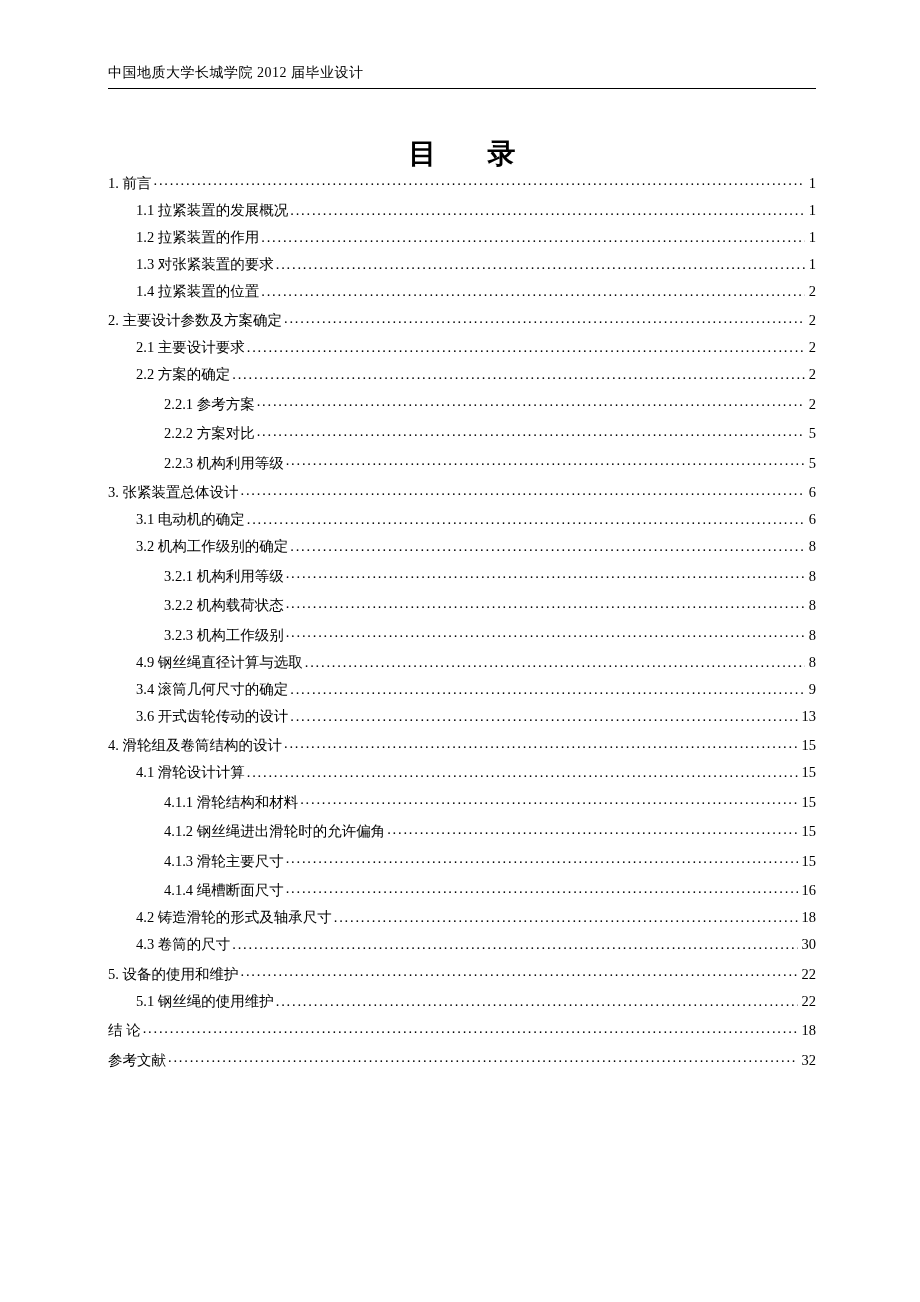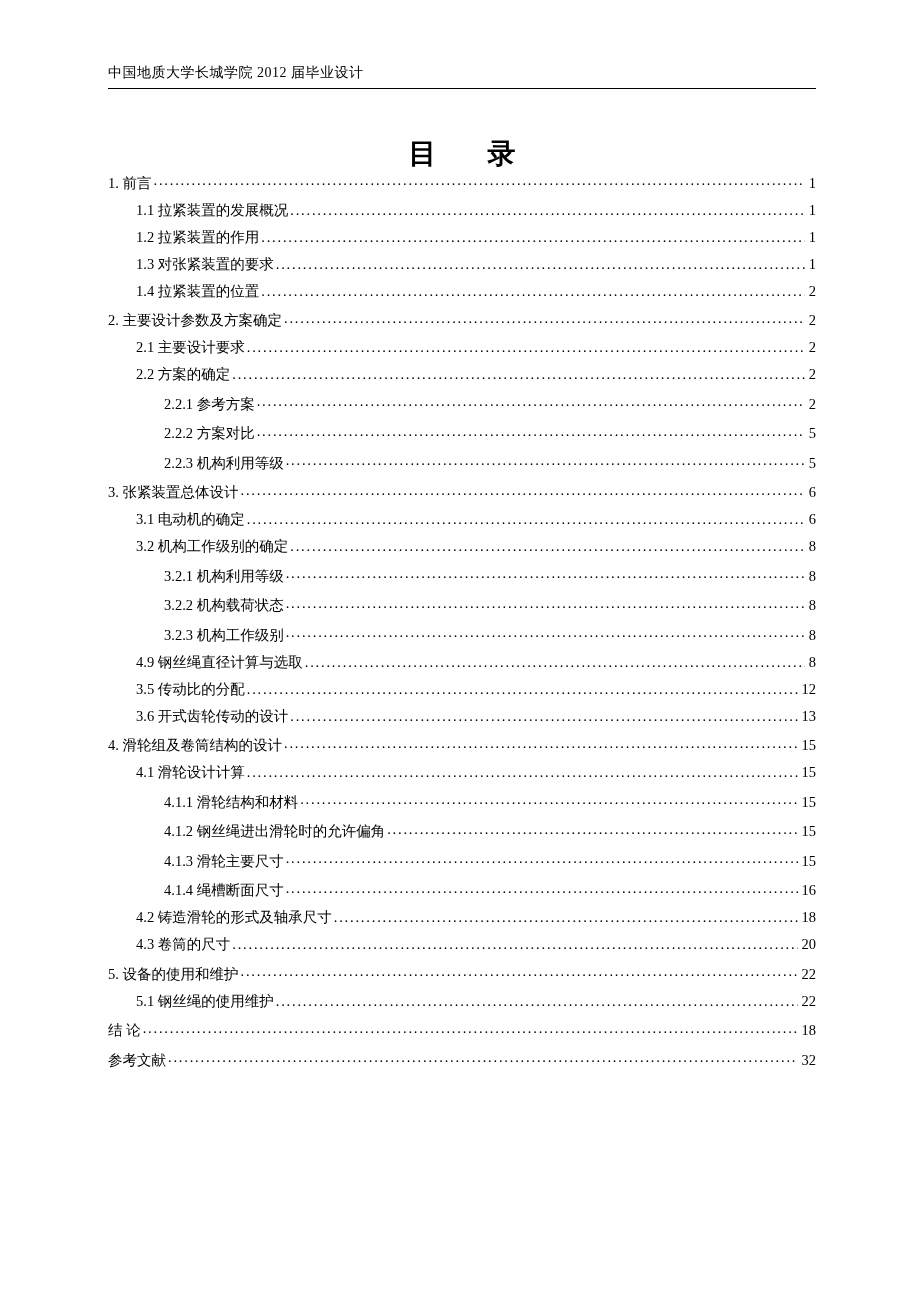--- a/index.html
+++ b/index.html
@@ -167,23 +167,23 @@
         <span class="toc-label">3.2.3 机构工作级别</span>
         <span class="toc-leader"></span>
         <span class="toc-page">8</span>
       </div>
       <div class="toc-row lvl-1">
         <span class="toc-label">4.9 钢丝绳直径计算与选取</span>
         <span class="toc-leader"></span>
         <span class="toc-page">8</span>
       </div>
       <div class="toc-row lvl-1">
-        <span class="toc-label">3.5 传动比的分配</span>
-        <span class="toc-leader"></span>
-        <span class="toc-page">12</span>
+        <span class="toc-label">3.4 滚筒几何尺寸的确定</span>
+        <span class="toc-leader"></span>
+        <span class="toc-page">9</span>
       </div>
       <div class="toc-row lvl-1">
         <span class="toc-label">3.6 开式齿轮传动的设计</span>
         <span class="toc-leader"></span>
         <span class="toc-page">13</span>
       </div>
       <div class="toc-row lvl-0">
         <span class="toc-label">4. 滑轮组及卷筒结构的设计</span>
         <span class="toc-leader"></span>
         <span class="toc-page">15</span>
@@ -214,21 +214,21 @@
         <span class="toc-page">16</span>
       </div>
       <div class="toc-row lvl-1">
         <span class="toc-label">4.2 铸造滑轮的形式及轴承尺寸</span>
         <span class="toc-leader"></span>
         <span class="toc-page">18</span>
       </div>
       <div class="toc-row lvl-1">
         <span class="toc-label">4.3 卷筒的尺寸</span>
         <span class="toc-leader"></span>
-        <span class="toc-page">20</span>
+        <span class="toc-page">30</span>
       </div>
       <div class="toc-row lvl-0">
         <span class="toc-label">5. 设备的使用和维护</span>
         <span class="toc-leader"></span>
         <span class="toc-page">22</span>
       </div>
       <div class="toc-row lvl-1">
         <span class="toc-label">5.1 钢丝绳的使用维护</span>
         <span class="toc-leader"></span>
         <span class="toc-page">22</span>

